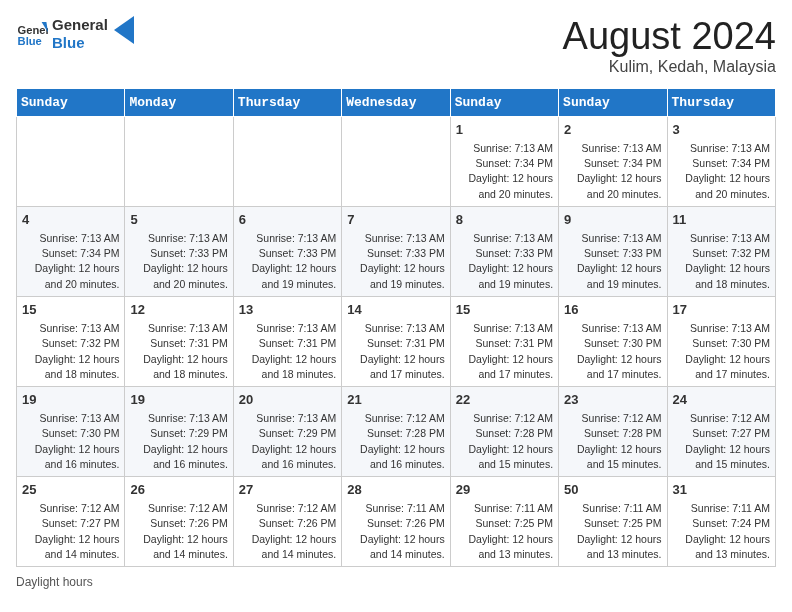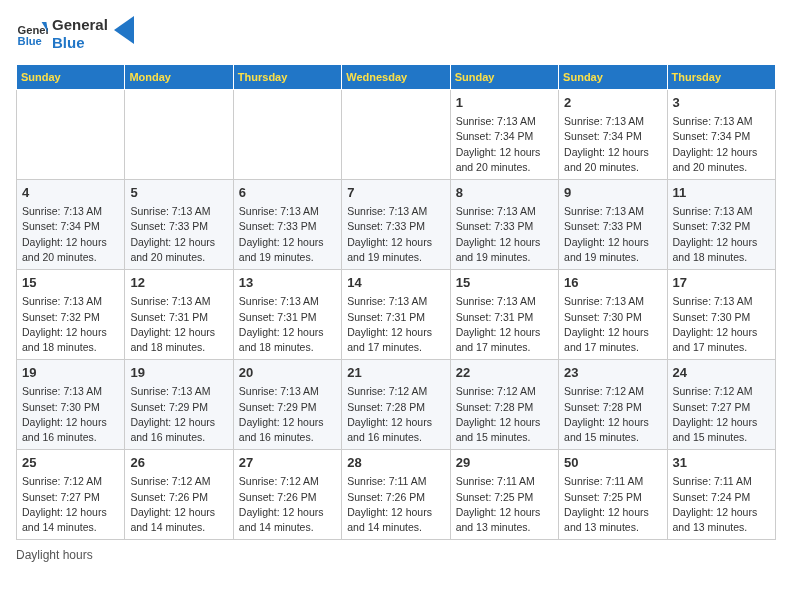--- a/index.html
+++ b/index.html
@@ -38,26 +38,27 @@
       font-size: 16px;
       color: #444;
     }
     .calendar-table {
       width: 100%;
       border-collapse: collapse;
       font-size: 11px;
     }
     .calendar-table thead th {
       background-color: #2176c7;
-      color: #fde047;
+      color: #ffffff;
       padding: 6px 4px;
       text-align: left;
-      font-size: 11px;
+      font-size: 13px;
       font-weight: bold;
       border: 1px solid #fff;
+      font-family: Liberation Mono, monospace;
     }
     .calendar-table tbody td {
       border: 1px solid #ccc;
       vertical-align: top;
       padding: 4px 5px;
       width: calc(100% / 7);
       min-height: 80px;
       background: #fff;
       color: #333;
       line-height: 1.4;
@@ -68,20 +69,21 @@
     .day-number {
       font-size: 13px;
       font-weight: bold;
       margin-bottom: 2px;
       display: block;
     }
     .day-info {
       font-size: 10.5px;
       color: #333;
       line-height: 1.45;
+      text-align: right;
     }
     .empty-cell {
       background: #fff !important;
     }
     .footer-note {
       margin-top: 8px;
       font-size: 12px;
       color: #555;
     }
   </style>
@@ -96,20 +98,24 @@
       <polygon points="32,5 40,18 38,5" fill="#2176c7"></polygon>
     </svg>
     <div>
       <div style="font-size:15px;font-weight:bold;color:#333;line-height:1.2;">General</div>
       <div style="font-size:15px;font-weight:bold;color:#2176c7;line-height:1.2;">Blue</div>
     </div>
     <svg width="20" height="28" viewBox="0 0 20 28" style="margin-left:2px;margin-top:-8px;">
       <polygon points="0,14 20,0 20,28" fill="#2176c7"></polygon>
     </svg>
   </div>
+  <div class="title-area">
+    <div class="main-title">August 2024</div>
+    <div class="subtitle">Kulim, Kedah, Malaysia</div>
+  </div>
 </div>
 
 <table class="calendar-table">
   <thead>
     <tr>
     <th>Sunday</th>
         <th>Monday</th>
         <th>Thursday</th>
         <th>Wednesday</th>
         <th>Sunday</th>

